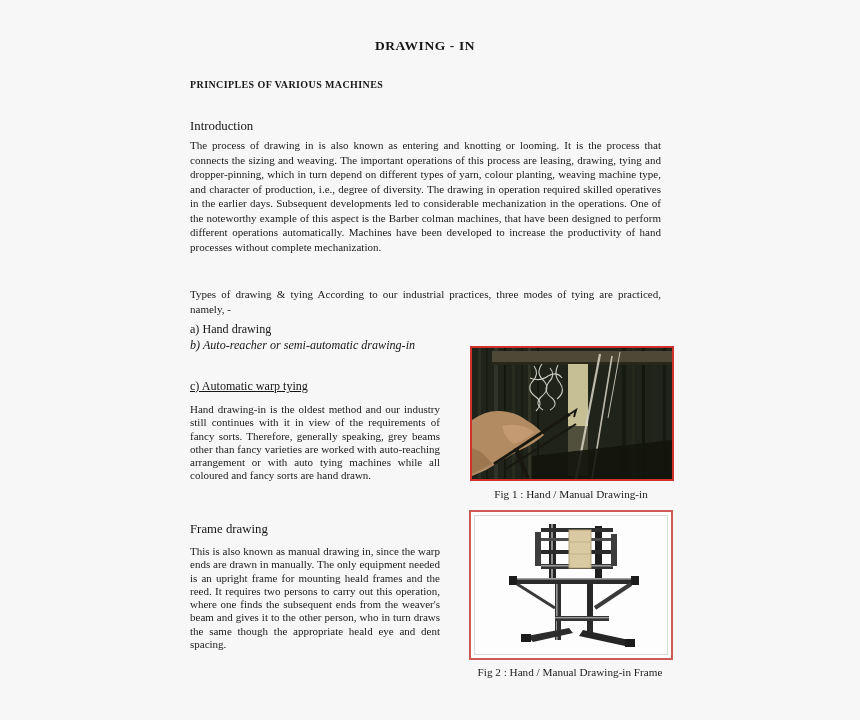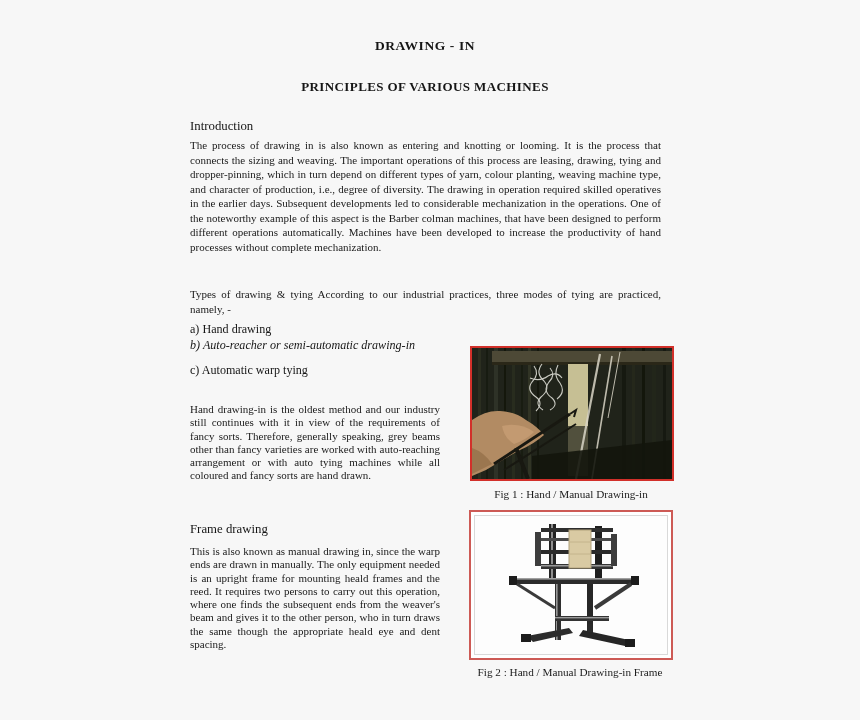--- a/index.html
+++ b/index.html
@@ -11,37 +11,37 @@
     -webkit-font-smoothing:antialiased;
   }
   .page{position:relative;width:860px;height:720px;overflow:hidden;background:#f7f7f7;}
   .abs{position:absolute;}
   .doc-title{
     left:190px;top:38px;width:470px;
     text-align:center;font-weight:bold;font-size:13.5px;letter-spacing:0.6px;
   }
   .h-principles{
     left:190px;top:79px;width:470px;
-    font-weight:bold;font-size:13px;letter-spacing:0.4px;text-align:center;
+    font-weight:bold;font-size:10px;letter-spacing:0.4px;
   }
   .h-sub{
     left:190px;font-weight:normal;font-size:12.8px;
   }
   .h-introduction{top:119px;}
   .h-hand-drawing{top:522px;}
   .para{
     font-size:11px;line-height:14.5px;text-align:justify;color:#1a1a1a;
   }
   .para-intro{left:190px;top:138px;width:471px;}
   .para-types{left:190px;top:287px;width:471px;line-height:15px;}
   .bold-lead{font-weight:normal;}
   .list-item{left:190px;font-size:12.1px;}
   .li-a{top:322px;}
   .li-b{top:338px;font-style:italic;}
-  .li-c{top:363px;}
+  .li-c{top:379px;text-decoration:underline;}
   .col-left{left:190px;width:250px;}
   .para-hand-intro{top:403px;line-height:13.3px;}
   .para-hand-body{top:545px;line-height:13.3px;}
   .figure1{
     left:470px;top:346px;width:200px;height:131px;
     border:2px solid #d2302a;background:#1f2218;
   }
   .figure2{
     left:469px;top:510px;width:200px;height:146px;
     border:2px solid #cd5a55;background:#ffffff;

